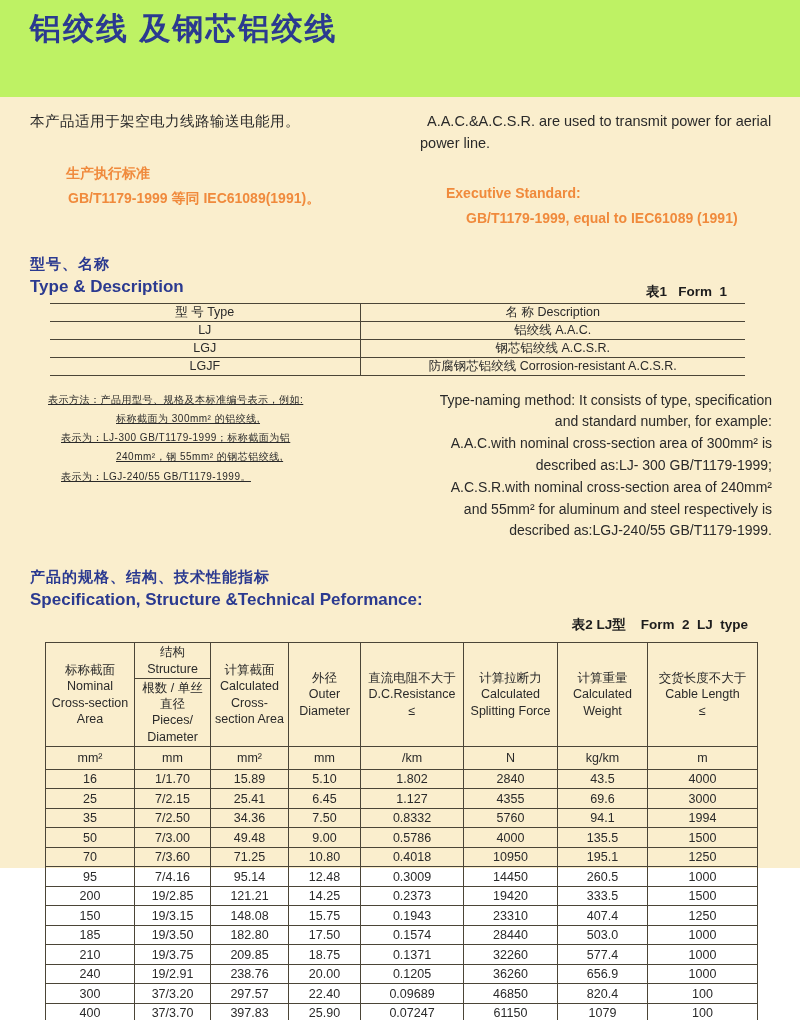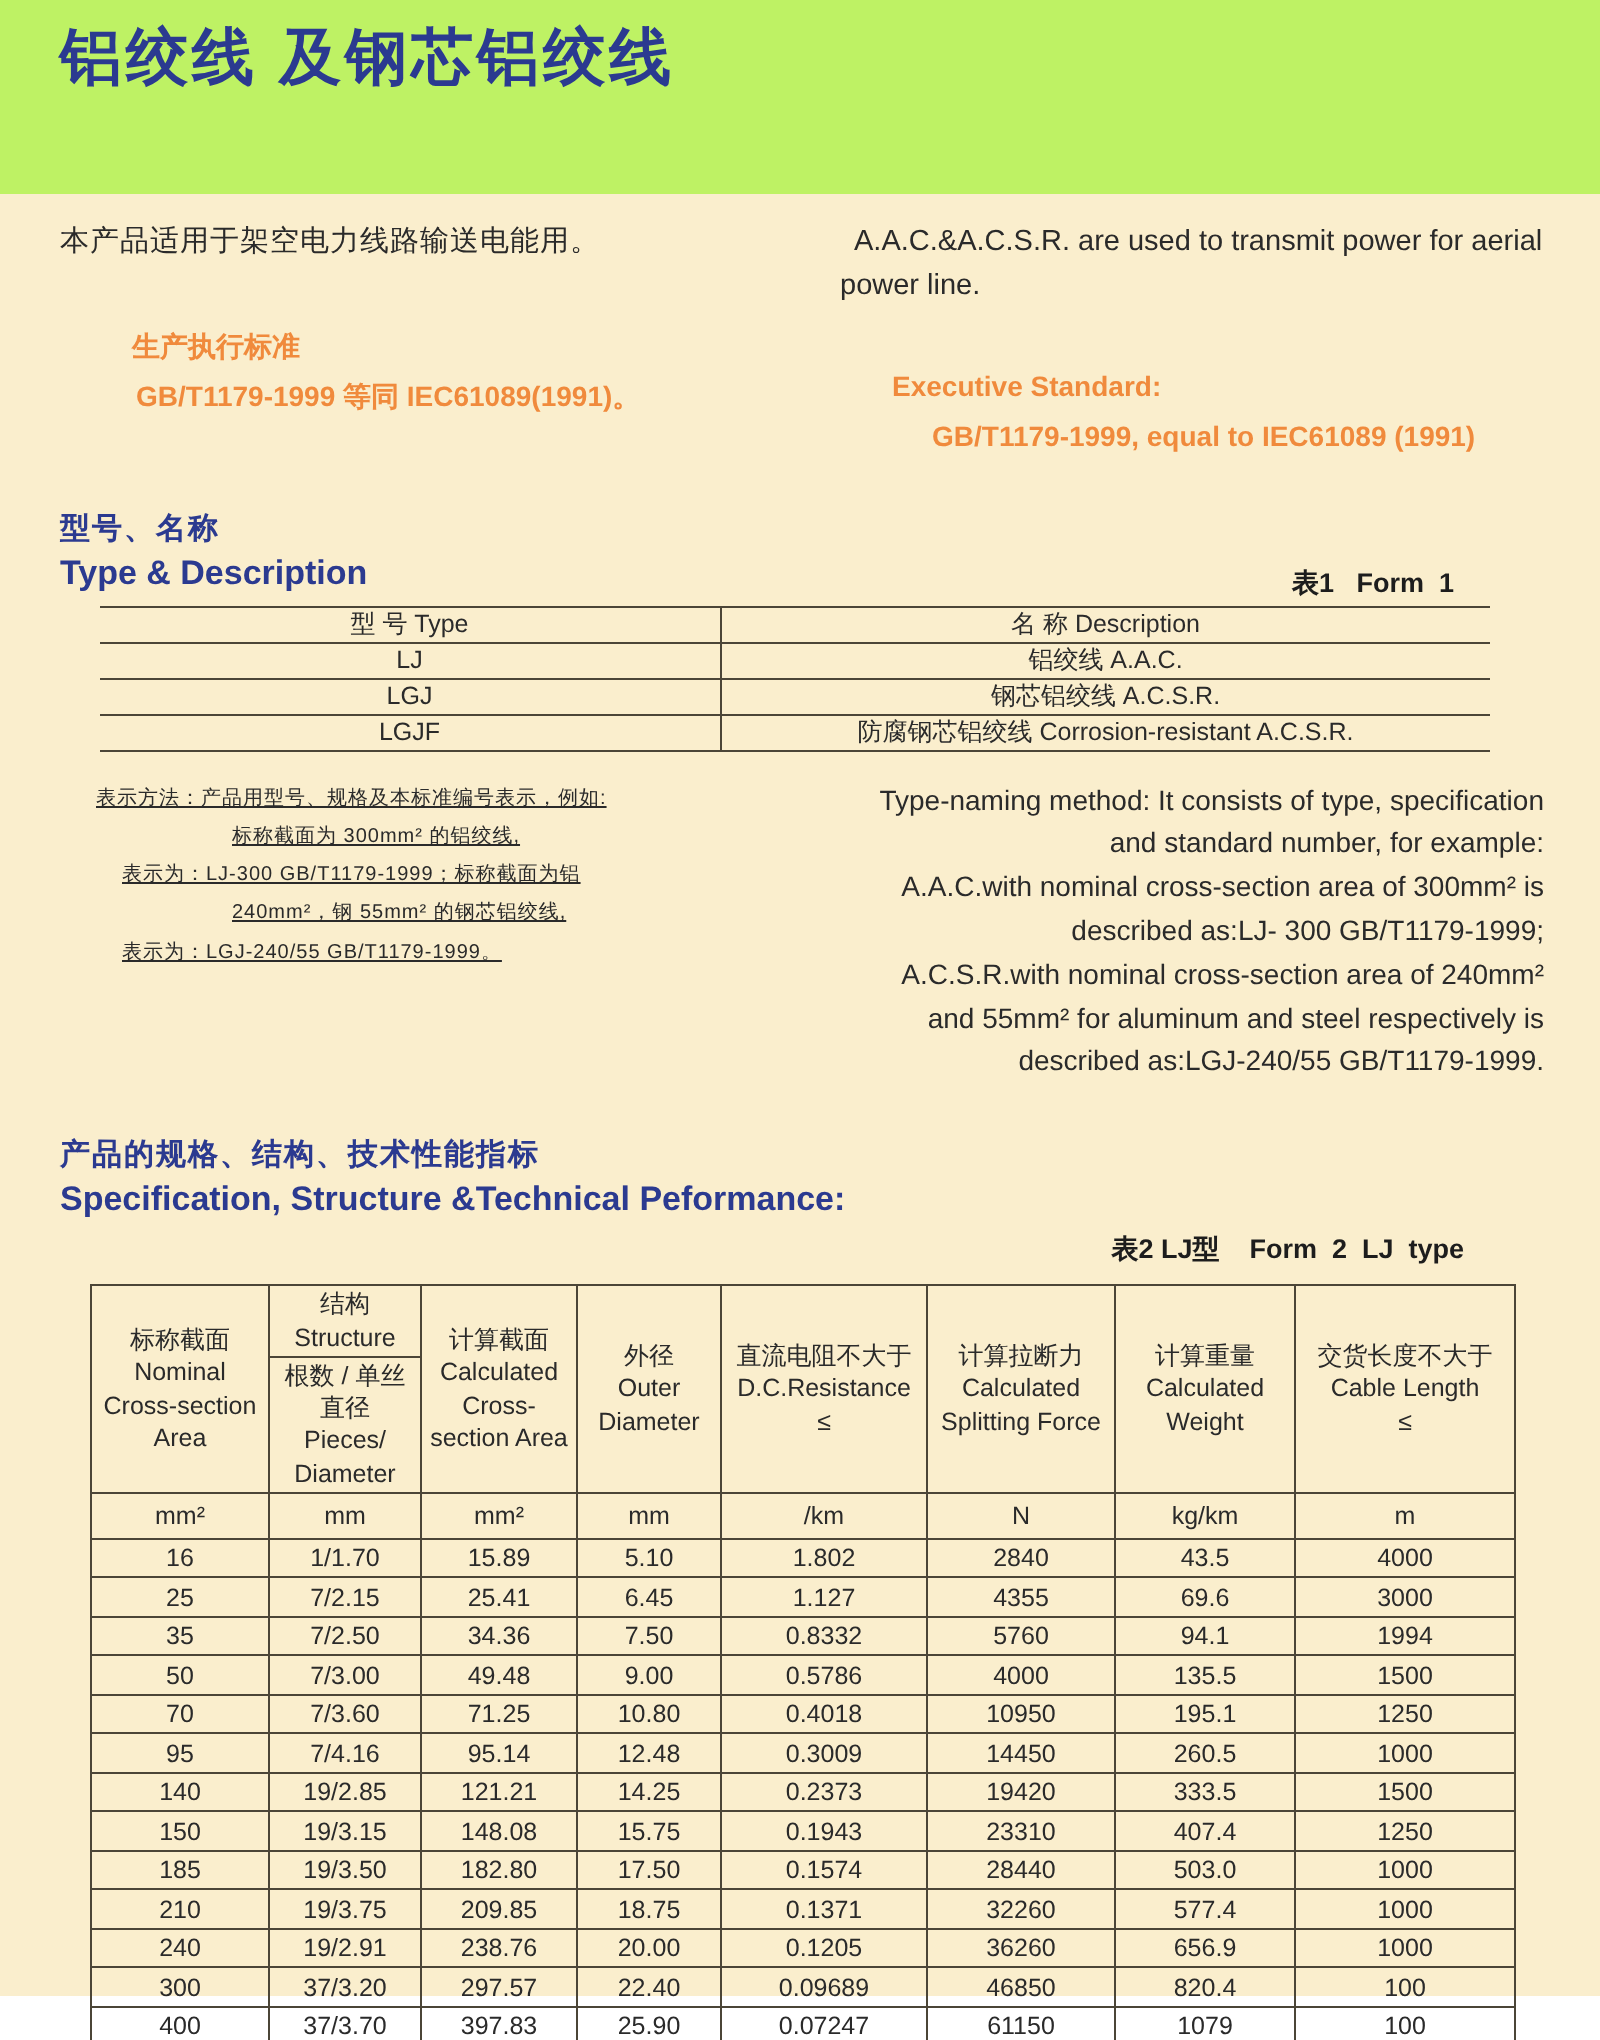--- a/index.html
+++ b/index.html
@@ -9,37 +9,37 @@
   html,body{margin:0;padding:0;}
   body{font-family:"Liberation Sans","DejaVu Sans",sans-serif;color:var(--text);}
   .page{width:800px;height:1020px;background:#ffffff;overflow:hidden;position:relative;}
 
   
   .top-band{height:97px;background:#bef264;padding:6px 30px 0 30px;box-sizing:border-box;}
   .title-zh{margin:2px 0 0 0;font-size:31px;font-weight:bold;color:var(--navy);letter-spacing:2px;}
   .title-en{margin:14px 0 0 0;font-size:26px;font-weight:bold;font-style:italic;color:var(--navy);letter-spacing:1px;}
 
   
-  .cream{background:var(--cream);height:901px;box-sizing:border-box;padding:14px 28px 0 30px;position:relative;}
+  .cream{background:var(--cream);height:771px;box-sizing:border-box;padding:14px 28px 0 30px;position:relative;}
 
   .intro-grid{display:grid;grid-template-columns:1fr 1fr;column-gap:38px;}
   .intro-grid p{margin:0;font-size:14.5px;line-height:1.5;}
   .zh-desc{letter-spacing:0.5px;}
   .orange{color:var(--orange);font-weight:bold;}
   .std-label-zh{margin-top:30px !important;padding-left:36px;font-size:14px !important;}
   .std-value-zh{margin-top:4px !important;padding-left:38px;font-size:14px !important;}
   .en-desc{text-indent:7px;}
   .std-label-en{margin-top:28px !important;padding-left:26px;font-size:14px !important;}
   .std-value-en{margin-top:4px !important;padding-left:46px;font-size:14px !important;}
 
   .sec-head{margin-top:26px;}
   .sec-head .zh{margin:0;font-size:15px;font-weight:bold;color:var(--navy);letter-spacing:1px;}
   .sec-head .en{margin:3px 0 0 0;font-size:17px;font-weight:bold;color:var(--navy);}
   .form-label{font-size:13.5px;font-weight:bold;color:#1d1d1d;text-align:right;white-space:pre;margin:-14px 45px 2px 0;}
-  .form-label2{font-size:13.5px;font-weight:bold;color:#1d1d1d;text-align:right;white-space:pre;margin:6px 40px 4px 0;}
+  .form-label2{font-size:13.5px;font-weight:bold;color:#1d1d1d;text-align:right;white-space:pre;margin:6px 24px 4px 0;}
 
   
   table{border-collapse:collapse;}
   .t1{width:695px;margin-left:20px;font-size:12.5px;table-layout:fixed;}
   .t1 th,.t1 td{border-top:1.5px solid var(--line);border-bottom:1.5px solid var(--line);
       height:17px;padding:0 4px;text-align:center;font-weight:normal;}
   .t1 col.c1{width:310px;}
   .t1 th:first-child,.t1 td:first-child{border-right:1.2px solid var(--line);}
 
   
@@ -259,21 +259,21 @@
             <td>95</td>
             <td>7/4.16</td>
             <td>95.14</td>
             <td>12.48</td>
             <td>0.3009</td>
             <td>14450</td>
             <td>260.5</td>
             <td>1000</td>
           </tr>
           <tr>
-            <td>140</td>
+            <td>200</td>
             <td>19/2.85</td>
             <td>121.21</td>
             <td>14.25</td>
             <td>0.2373</td>
             <td>19420</td>
             <td>333.5</td>
             <td>1500</td>
           </tr>
           <tr>
             <td>150</td>

